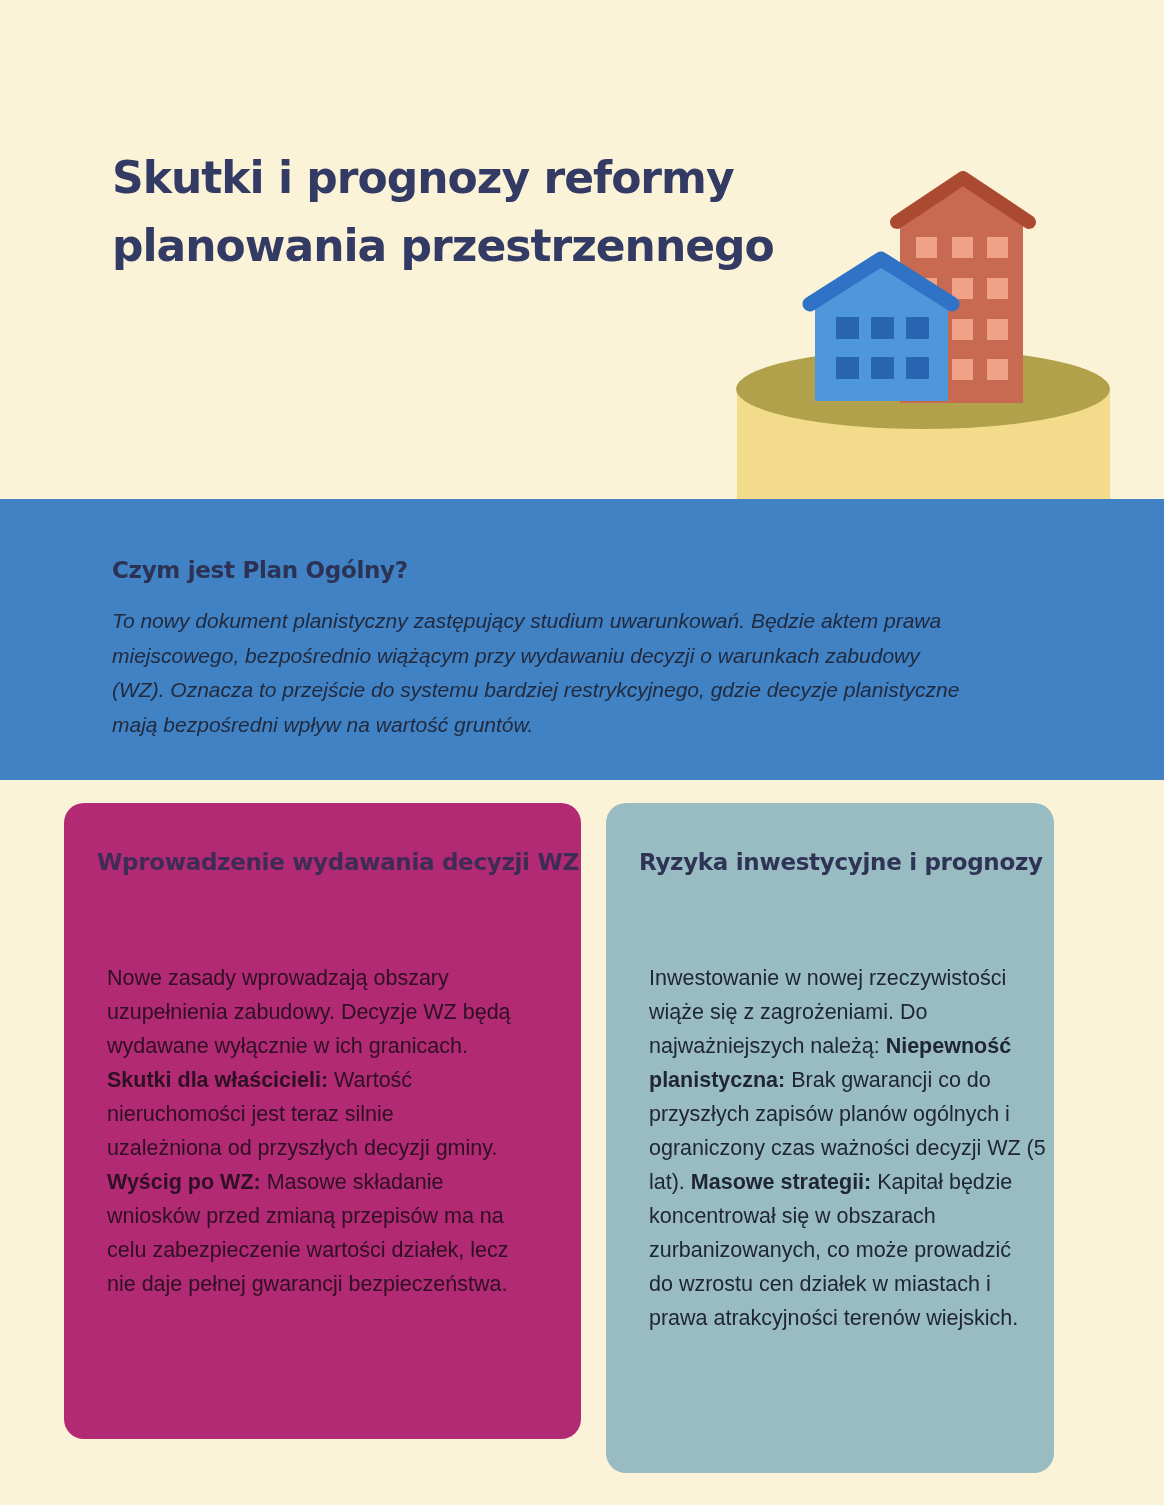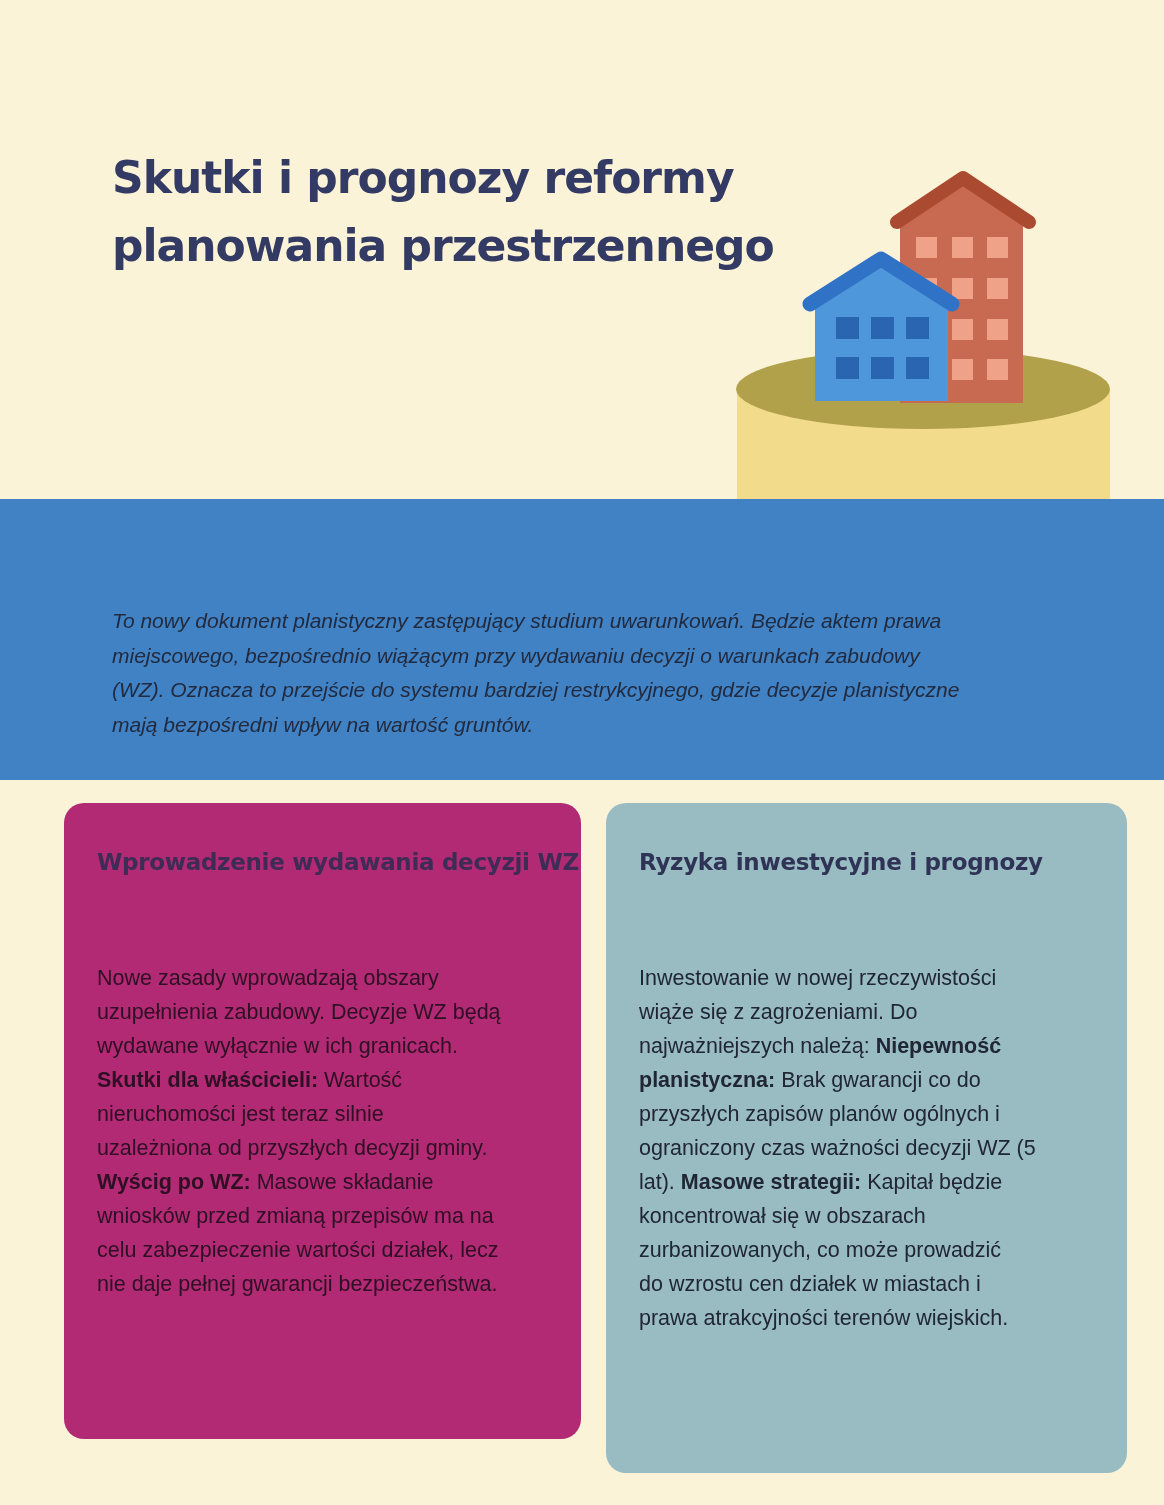--- a/index.html
+++ b/index.html
@@ -35,27 +35,27 @@
            font-family:"DejaVu Sans",sans-serif;font-weight:700;
            font-size:23px;line-height:30px;letter-spacing:-0.3px;
            color:var(--band-heading);}
   .band p{position:absolute;left:112px;top:563px;margin:0;width:1010px;
           font-size:21px;line-height:34.5px;color:var(--band-text);
           white-space:pre-line;top:105px;font-style:italic;}
 
   
   .card{position:absolute;top:762px;border-radius:20px;}
   .card-left{left:64px;width:517px;height:636px;background:var(--card-left-bg);}
-  .card-right{left:606px;width:521px;height:670px;background:var(--card-right-bg);}
+  .card-right{left:606px;width:448px;height:670px;background:var(--card-right-bg);}
   .card h3{position:absolute;left:33px;top:44px;margin:0;
            font-family:"DejaVu Sans",sans-serif;font-weight:700;
            font-size:23px;line-height:30px;letter-spacing:-0.3px;}
   .card-left h3{color:var(--card-left-heading);}
   .card-right h3{color:var(--card-right-heading);}
-  .card p{position:absolute;left:33px;top:158px;margin:0;width:470px;
+  .card p{position:absolute;left:43px;top:158px;margin:0;width:470px;
           font-size:21.5px;line-height:34px;white-space:pre-line;}
   .card-left p{color:var(--card-left-text);}
   .card-right p{color:var(--card-right-text);}
   .b{font-weight:700;}
 </style>
 </head>
 <body>
 
 <div class="page">
 
@@ -95,20 +95,21 @@
         <rect x="871" y="276" width="23" height="22" style="fill:var(--blue-window)"></rect>
         <rect x="906" y="276" width="23" height="22" style="fill:var(--blue-window)"></rect>
         <rect x="836" y="316" width="23" height="22" style="fill:var(--blue-window)"></rect>
         <rect x="871" y="316" width="23" height="22" style="fill:var(--blue-window)"></rect>
         <rect x="906" y="316" width="23" height="22" style="fill:var(--blue-window)"></rect>
       </g>
     </g>
   </svg>
 
   <section class="band">
+    <h2>Czym jest Plan Ogólny?</h2>
     <p>To nowy dokument planistyczny zastępujący studium uwarunkowań. Będzie aktem prawa
 miejscowego, bezpośrednio wiążącym przy wydawaniu decyzji o warunkach zabudowy
 (WZ). Oznacza to przejście do systemu bardziej restrykcyjnego, gdzie decyzje planistyczne
 mają bezpośredni wpływ na wartość gruntów.</p>
   </section>
 
   <article class="card card-left">
     <h3>Wprowadzenie wydawania decyzji WZ</h3>
     <p><span>Nowe zasady wprowadzają obszary
 uzupełnienia zabudowy. Decyzje WZ będą

